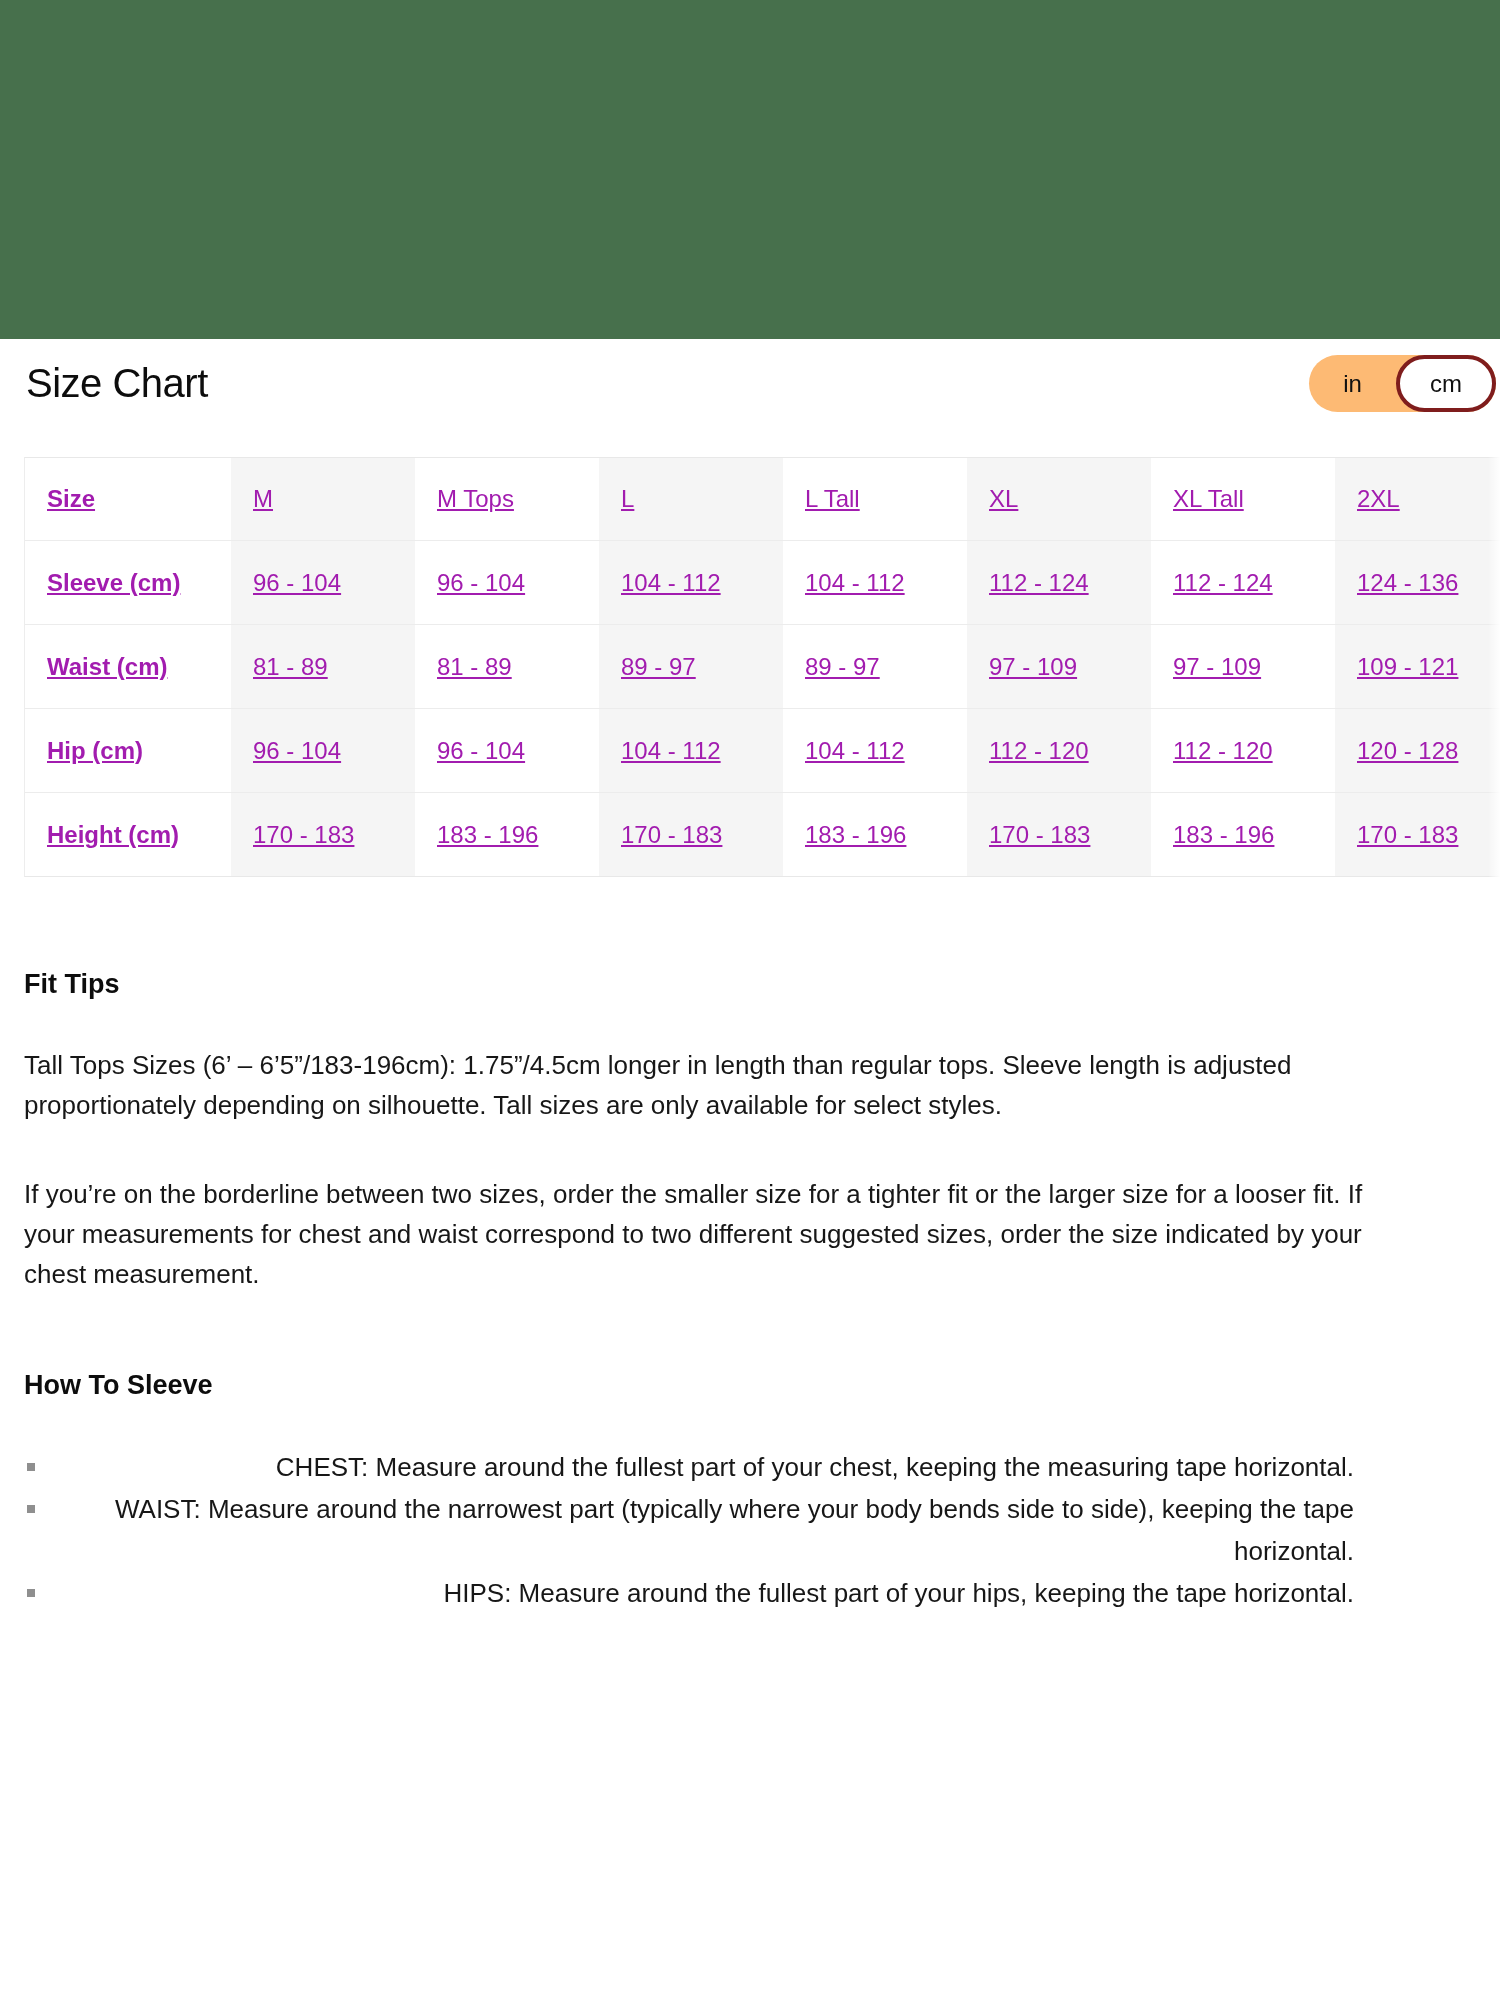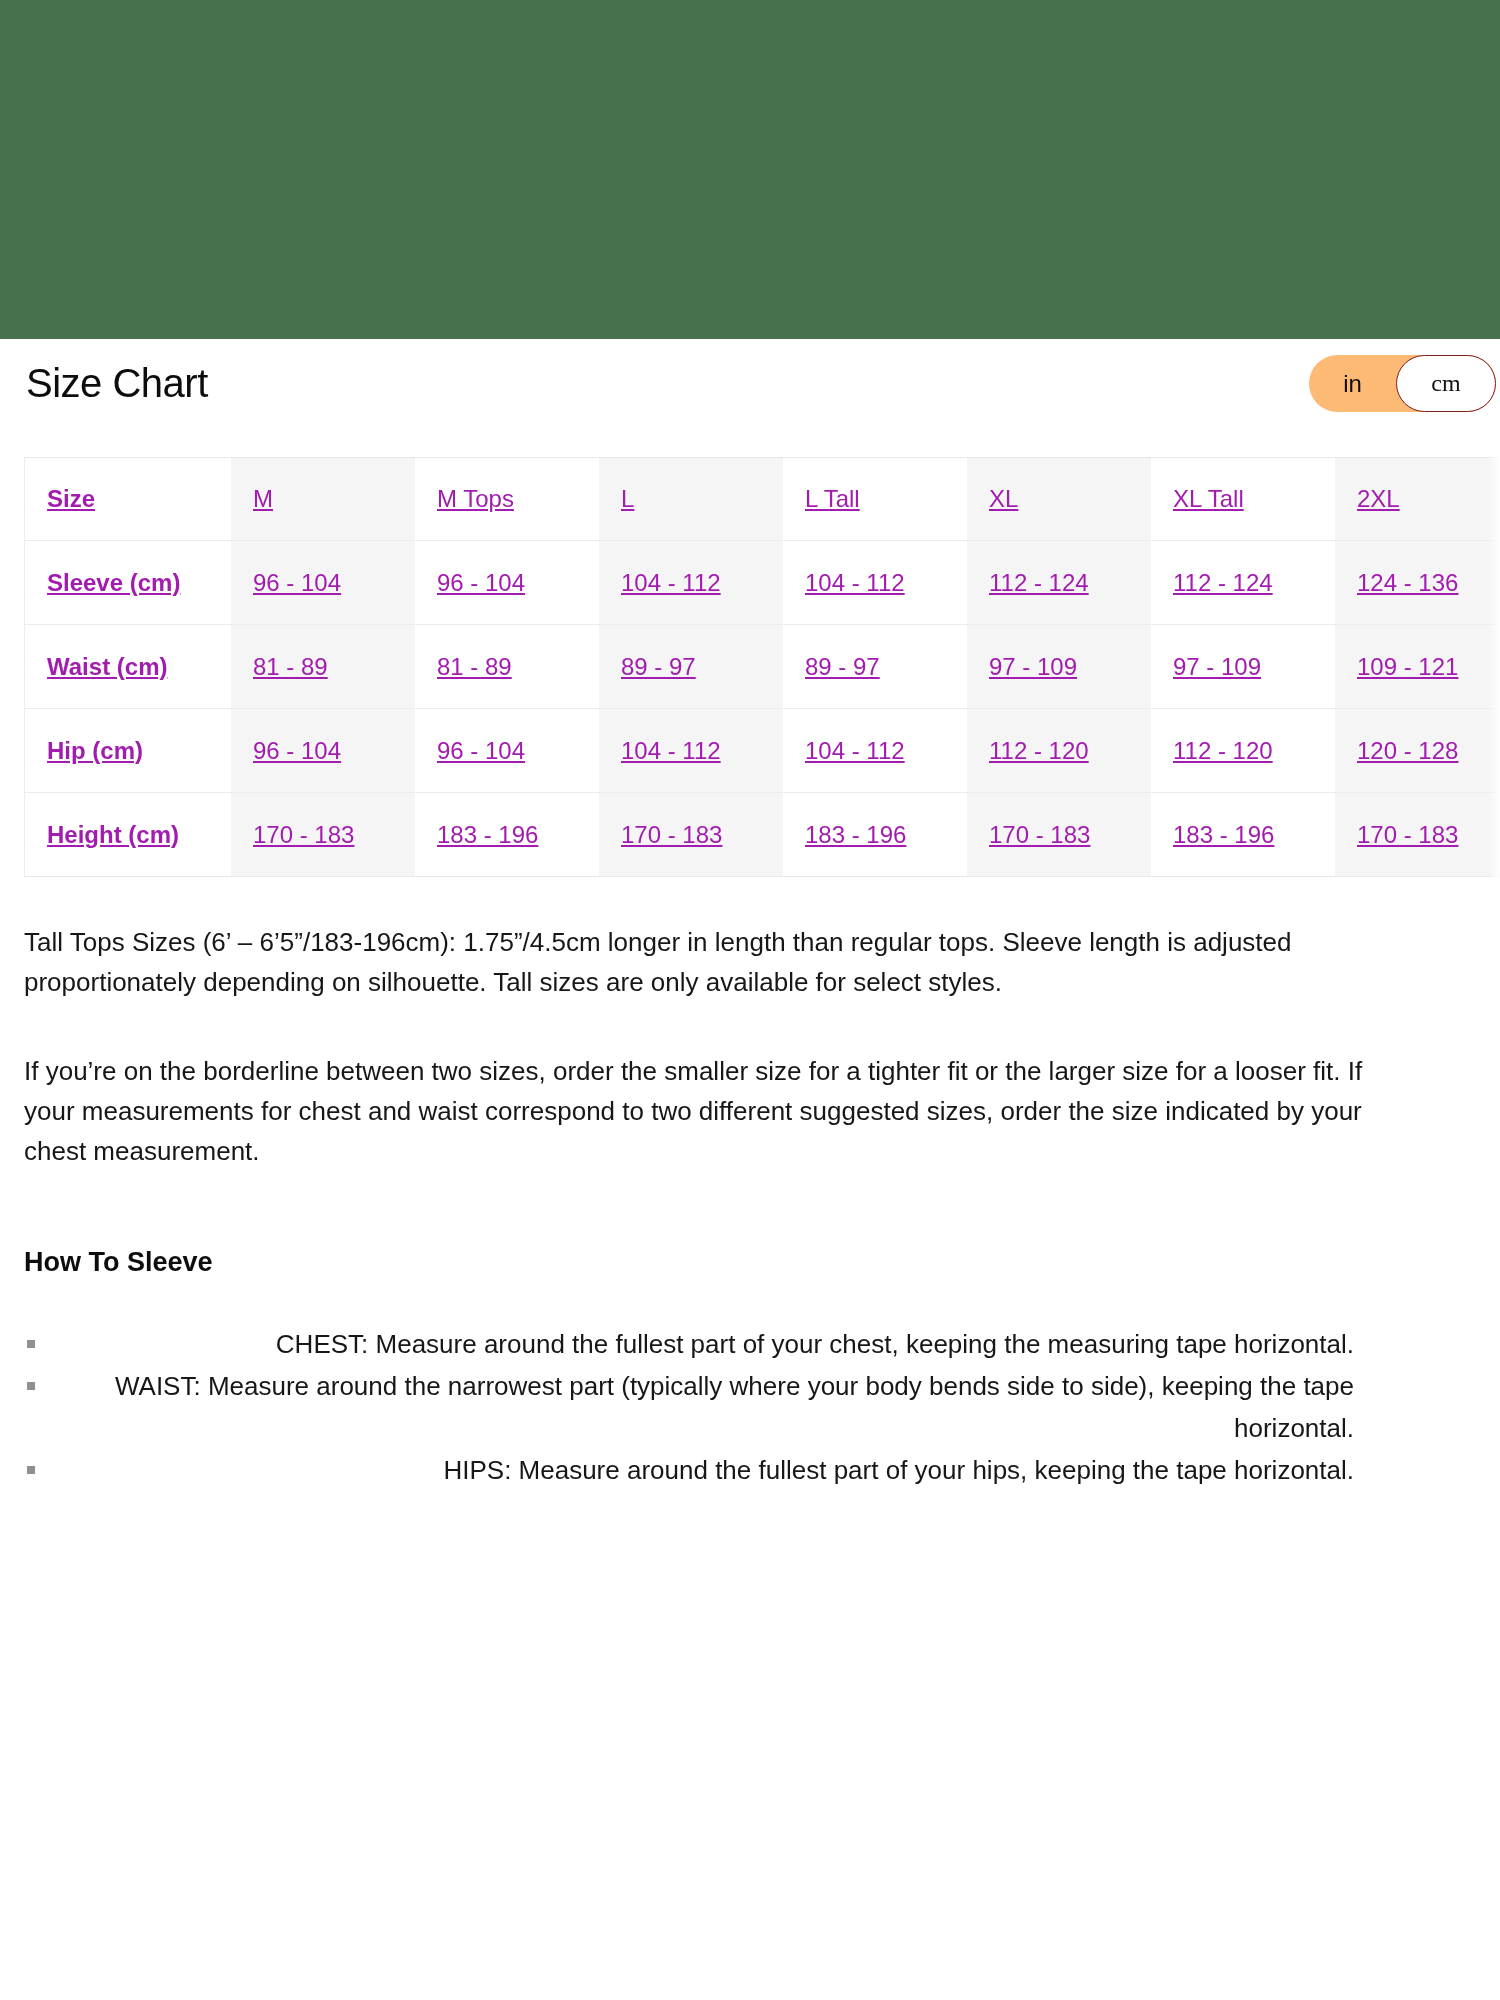--- a/index.html
+++ b/index.html
@@ -29,21 +29,21 @@
     background:#fdba74; border-radius:29px; height:57px; width:187px;
     box-sizing:border-box;
   }
   .unit-toggle .opt {
     display:flex; align-items:center; justify-content:center;
     font-size:24px; color:#111; cursor:pointer; box-sizing:border-box;
     border:none; background:transparent; font-family:inherit; padding:0;
   }
   .unit-toggle .opt.inactive { width:87px; }
   .unit-toggle .opt.active {
-    width:100px; background:#ffffff; border:1px solid #7f1d1d; border-radius:29px;font-family:Liberation Serif, serif;
+    width:100px; background:#ffffff; border:4px solid #7f1d1d; border-radius:29px;
   }
 
   
   .table-wrap {
     margin:45px 0 0 24px; width:1476px; overflow:hidden; position:relative;
   }
   .size-table {
     width:1494px;
     border-top:1px solid #e8e8e8; border-left:1px solid #ededed;
     border-bottom:1px solid #e8e8e8;
@@ -149,20 +149,21 @@
           <div class="t-cell">183 - 196</div>
           <div class="t-cell stripe">170 - 183</div>
           <div class="t-cell">183 - 196</div>
           <div class="t-cell stripe">170 - 183</div>
         </div>
       </div>
     <div class="scroll-fade"></div>
   </div>
 
   <div class="text-col">
+    <div class="sec-heading fit-tips-heading">Fit Tips</div>
     <div class="paragraphs" id="fit-tips-paragraphs">
         <p class="p1">Tall Tops Sizes (6’ – 6’5”/183-196cm): 1.75”/4.5cm longer in length than regular tops. Sleeve length is adjusted proportionately depending on silhouette. Tall sizes are only available for select styles.</p>
         <p class="p2">If you’re on the borderline between two sizes, order the smaller size for a tighter fit or the larger size for a looser fit. If your measurements for chest and waist correspond to two different suggested sizes, order the size indicated by your chest measurement.</p>
       </div>
 
     <div class="sec-heading htm-heading">How To Sleeve</div>
     <ul class="measure-list" id="measure-list">
         <li><span class="sq"></span>CHEST: Measure around the fullest part of your chest, keeping the measuring tape horizontal.</li>
         <li><span class="sq"></span>WAIST: Measure around the narrowest part (typically where your body bends side to side), keeping the tape horizontal.</li>
         <li><span class="sq"></span>HIPS: Measure around the fullest part of your hips, keeping the tape horizontal.</li>

